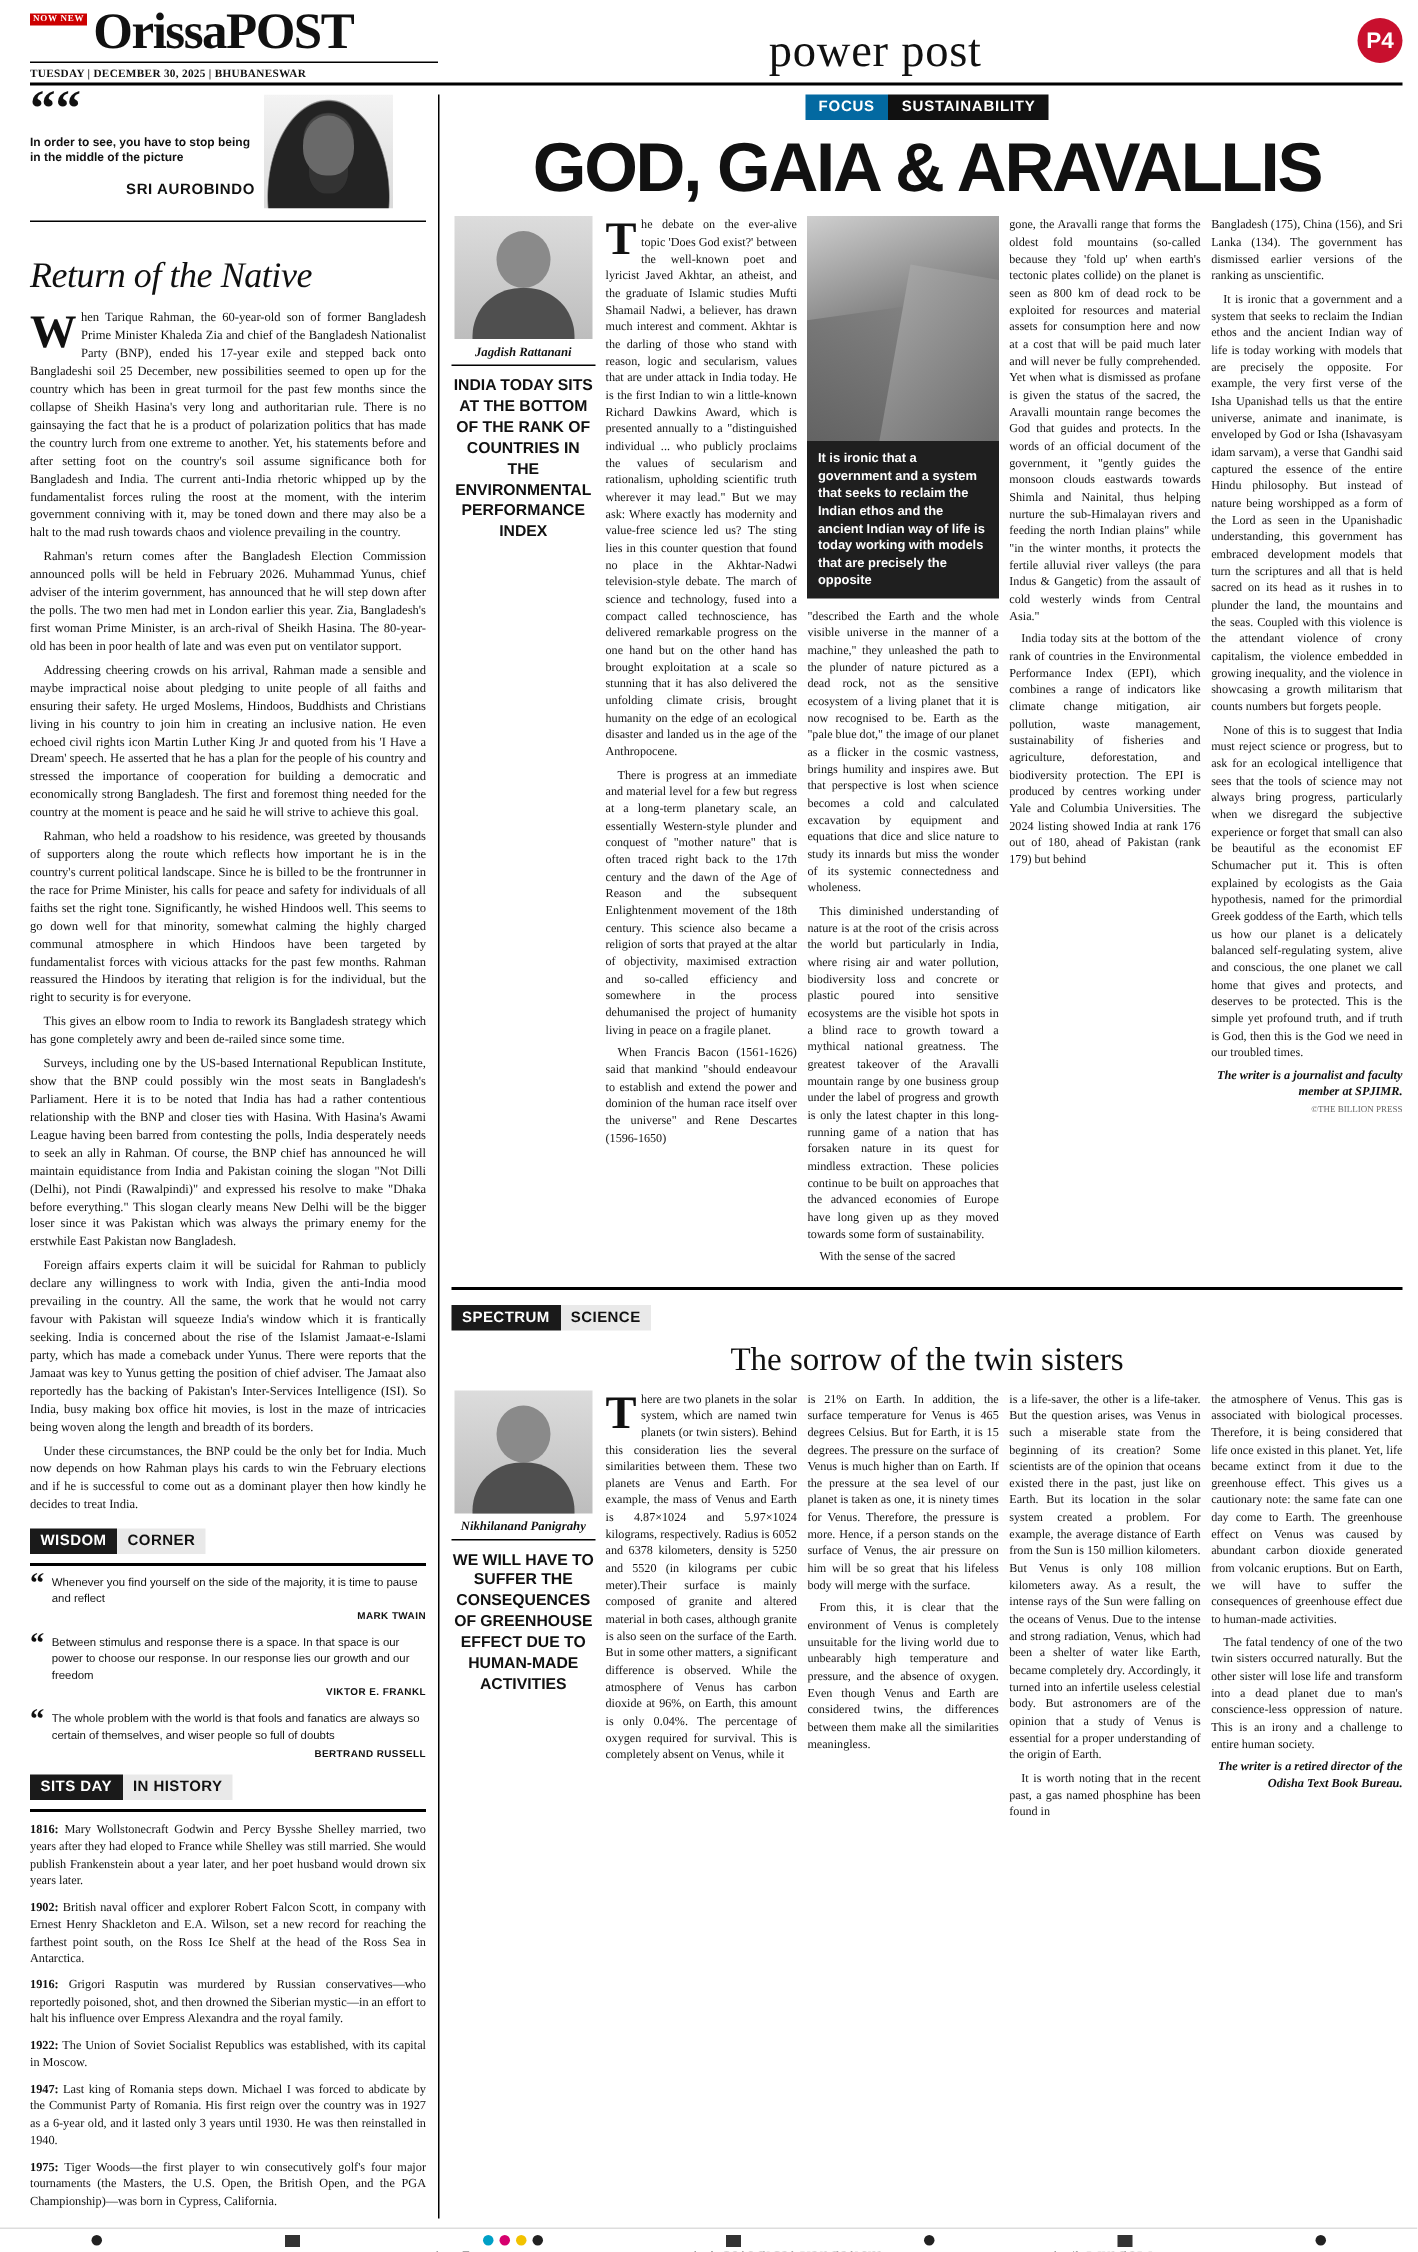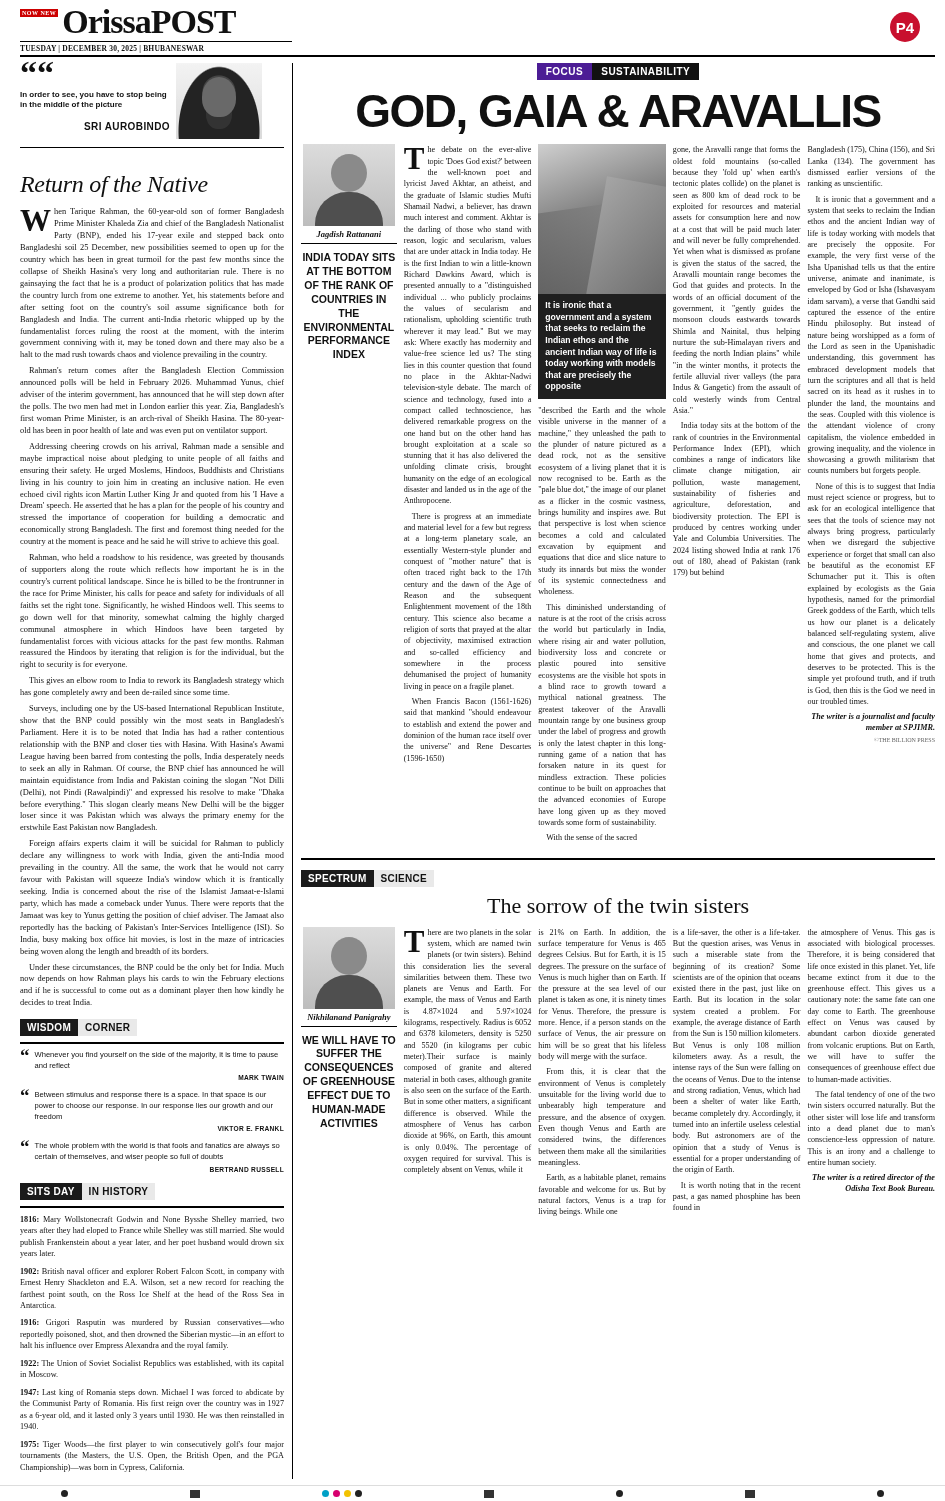--- a/index.html
+++ b/index.html
@@ -19,21 +19,21 @@
   .masthead { display:flex; align-items:flex-start; justify-content:space-between; border-bottom:2px solid #000; padding-bottom:2px; }
   .mast-left { width: 272px; }
   .logo-row { display:flex; align-items:flex-start; gap:4px; }
   .logo-text { font-family:"Liberation Serif", serif; font-weight:bold; font-size:34px; letter-spacing:-1px; line-height:0.95; }
   .logo-text .ori { color:#111; }
   .logo-text .ssa { color:#111; }
   .logo-badge { font-size:6px; font-weight:bold; background:#c00; color:#fff; padding:1px 2px; margin-top:3px; letter-spacing:.5px;}
   .mast-sub { font-size:7.5px; font-weight:bold; letter-spacing:.2px; margin-top:3px; border-top:1px solid #000; padding-top:2px; }
   .mast-center { flex:1; text-align:center; padding-top:10px; }
   .powerpost { font-family:"Liberation Serif", serif; font-size:31px; letter-spacing:0.5px; color:#111; }
-  .mast-right { width:60px; display:flex; justify-content:center; align-items:center; padding-top:6px;}
+  .mast-right { width:60px; display:flex; justify-content:flex-end; align-items:center; padding-top:6px;}
   .p4 { width:30px; height:30px; border-radius:50%; background:#c8102e; color:#fff; font-weight:bold; font-size:15px; display:flex; align-items:center; justify-content:center; font-family:"Liberation Sans", sans-serif;}
 
   
   .body-grid { display:flex; gap:8px; margin-top:6px; }
   .col-left { width:272px; }
   .col-right { width:643px; border-left:1px solid #000; padding-left:8px; }
 
   
   .quote-box { display:flex; gap:6px; border-bottom:1px solid #000; padding-bottom:8px; }
   .quote-left { width:150px; }
@@ -67,21 +67,21 @@
   .wisdom-body { flex:1; }
   .wisdom-text { font-family:"Liberation Sans",sans-serif; font-size:7.6px; line-height:1.4; }
   .wisdom-auth { font-family:"Liberation Sans",sans-serif; font-size:6.6px; font-weight:bold; text-align:right; margin-top:3px; letter-spacing:.3px;}
 
   .hist-list { font-size:8.2px; line-height:1.4; text-align:justify; }
   .hist-list p { margin:0 0 6px 0; }
   .hist-list b { font-weight:bold; }
 
   
   .tagrow { display:flex; justify-content:center; gap:0; margin-bottom:2px; }
-  .tag-dark { background:#4c1d95; color:#fff; font-family:"Liberation Sans",sans-serif; font-size:10px; font-weight:bold; padding:3px 9px; letter-spacing:.5px;}
+  .tag-dark { background:#0369a1; color:#fff; font-family:"Liberation Sans",sans-serif; font-size:10px; font-weight:bold; padding:3px 9px; letter-spacing:.5px;}
   .tag-black { background:#111; color:#fff; font-family:"Liberation Sans",sans-serif; font-size:10px; font-weight:bold; padding:3px 9px; letter-spacing:.5px;}
   h2.big { font-family:"Liberation Sans", sans-serif; font-weight:bold; font-size:46px; text-align:center; margin:4px 0 6px 0; letter-spacing:-1.5px; }
   .focus-grid { display:flex; gap:7px; }
   .fc { font-size:8.1px; line-height:1.4; text-align:justify; }
   .fc p { margin:0 0 4px 0; text-indent:8px; }
   .fc p.first { text-indent:0; }
   .col1 { width:120px; }
   .col2 { width:160px; }
   .col3 { width:160px; }
   .col4 { width:160px; }
@@ -130,20 +130,23 @@
 <div class="page">
 
   <div class="masthead">
     <div class="mast-left">
       <div class="logo-row">
         <span class="logo-badge">NOW NEW</span>
         <span class="logo-text"><span class="ori">Orissa</span><span class="ssa">POST</span></span>
       </div>
       <div class="mast-sub">TUESDAY | DECEMBER 30, 2025 | BHUBANESWAR</div>
     </div>
+    <div class="mast-center">
+      <div class="powerpost">power post</div>
+    </div>
     <div class="mast-right">
       <div class="p4">P4</div>
     </div>
   </div>
 
   <div class="body-grid">
 
     <div class="col-left">
 
       <div class="quote-box">
@@ -200,21 +203,21 @@
         </div>
       </div>
 
       <div class="sec-bar">
         <span class="blk">SITS DAY</span>
         <span class="wht">IN HISTORY</span>
       </div>
       <div class="sec-rule"></div>
 
       <div class="hist-list">
-        <p><b>1816:</b><span> Mary Wollstonecraft Godwin and None Bysshe Shelley married, two years after they had eloped to France while Shelley was still married. She would publish Frankenstein about a year later, and her poet husband would drown six years later.</span></p>
+        <p><b>1816:</b><span> Mary Wollstonecraft Godwin and Percy Bysshe Shelley married, two years after they had eloped to France while Shelley was still married. She would publish Frankenstein about a year later, and her poet husband would drown six years later.</span></p>
         <p><b>1902:</b><span> British naval officer and explorer Robert Falcon Scott, in company with Ernest Henry Shackleton and E.A. Wilson, set a new record for reaching the farthest point south, on the Ross Ice Shelf at the head of the Ross Sea in Antarctica.</span></p>
         <p><b>1916:</b><span> Grigori Rasputin was murdered by Russian conservatives—who reportedly poisoned, shot, and then drowned the Siberian mystic—in an effort to halt his influence over Empress Alexandra and the royal family.</span></p>
         <p><b>1922:</b><span> The Union of Soviet Socialist Republics was established, with its capital in Moscow.</span></p>
         <p><b>1947:</b><span> Last king of Romania steps down. Michael I was forced to abdicate by the Communist Party of Romania. His first reign over the country was in 1927 as a 6-year old, and it lasted only 3 years until 1930. He was then reinstalled in 1940.</span></p>
         <p><b>1975:</b><span> Tiger Woods—the first player to win consecutively golf's four major tournaments (the Masters, the U.S. Open, the British Open, and the PGA Championship)—was born in Cypress, California.</span></p>
       </div>
     </div>
 
     <div class="col-right">
 
@@ -276,21 +279,20 @@
           <div class="mug"></div>
           <div class="mug-name">Nikhilanand Panigrahy</div>
           <div class="standfirst">WE WILL HAVE TO SUFFER THE CONSEQUENCES OF GREENHOUSE EFFECT DUE TO HUMAN-MADE ACTIVITIES</div>
         </div>
         <div class="col2 fc">
           <p class="first"><span class="dropcap">T</span><span>here are two planets in the solar system, which are named twin planets (or twin sisters). Behind this consideration lies the several similarities between them. These two planets are Venus and Earth. For example, the mass of Venus and Earth is 4.87×1024 and 5.97×1024 kilograms, respectively. Radius is 6052 and 6378 kilometers, density is 5250 and 5520 (in kilograms per cubic meter).Their surface is mainly composed of granite and altered material in both cases, although granite is also seen on the surface of the Earth. But in some other matters, a significant difference is observed. While the atmosphere of Venus has carbon dioxide at 96%, on Earth, this amount is only 0.04%. The percentage of oxygen required for survival. This is completely absent on Venus, while it</span></p>
         </div>
         <div class="col3 fc">
           <p class="first">is 21% on Earth. In addition, the surface temperature for Venus is 465 degrees Celsius. But for Earth, it is 15 degrees. The pressure on the surface of Venus is much higher than on Earth. If the pressure at the sea level of our planet is taken as one, it is ninety times for Venus. Therefore, the pressure is more. Hence, if a person stands on the surface of Venus, the air pressure on him will be so great that his lifeless body will merge with the surface.</p>
           <p>From this, it is clear that the environment of Venus is completely unsuitable for the living world due to unbearably high temperature and pressure, and the absence of oxygen. Even though Venus and Earth are considered twins, the differences between them make all the similarities meaningless.</p>
-          <p>Earth, as a habitable planet, remains favorable and welcome for us. But by natural factors, Venus is a trap for living beings. While one</p>
         </div>
         <div class="col3 fc">
           <p class="first">is a life-saver, the other is a life-taker. But the question arises, was Venus in such a miserable state from the beginning of its creation? Some scientists are of the opinion that oceans existed there in the past, just like on Earth. But its location in the solar system created a problem. For example, the average distance of Earth from the Sun is 150 million kilometers. But Venus is only 108 million kilometers away. As a result, the intense rays of the Sun were falling on the oceans of Venus. Due to the intense and strong radiation, Venus, which had been a shelter of water like Earth, became completely dry. Accordingly, it turned into an infertile useless celestial body. But astronomers are of the opinion that a study of Venus is essential for a proper understanding of the origin of Earth.</p>
           <p>It is worth noting that in the recent past, a gas named phosphine has been found in</p>
         </div>
         <div class="col4 fc">
           <p class="first">the atmosphere of Venus. This gas is associated with biological processes. Therefore, it is being considered that life once existed in this planet. Yet, life became extinct from it due to the greenhouse effect. This gives us a cautionary note: the same fate can one day come to Earth. The greenhouse effect on Venus was caused by abundant carbon dioxide generated from volcanic eruptions. But on Earth, we will have to suffer the consequences of greenhouse effect due to human-made activities.</p>
           <p>The fatal tendency of one of the two twin sisters occurred naturally. But the other sister will lose life and transform into a dead planet due to man's conscience-less oppression of nature. This is an irony and a challenge to entire human society.</p>
           <div class="byline">The writer is a retired director of the Odisha Text Book Bureau.</div>
         </div>

